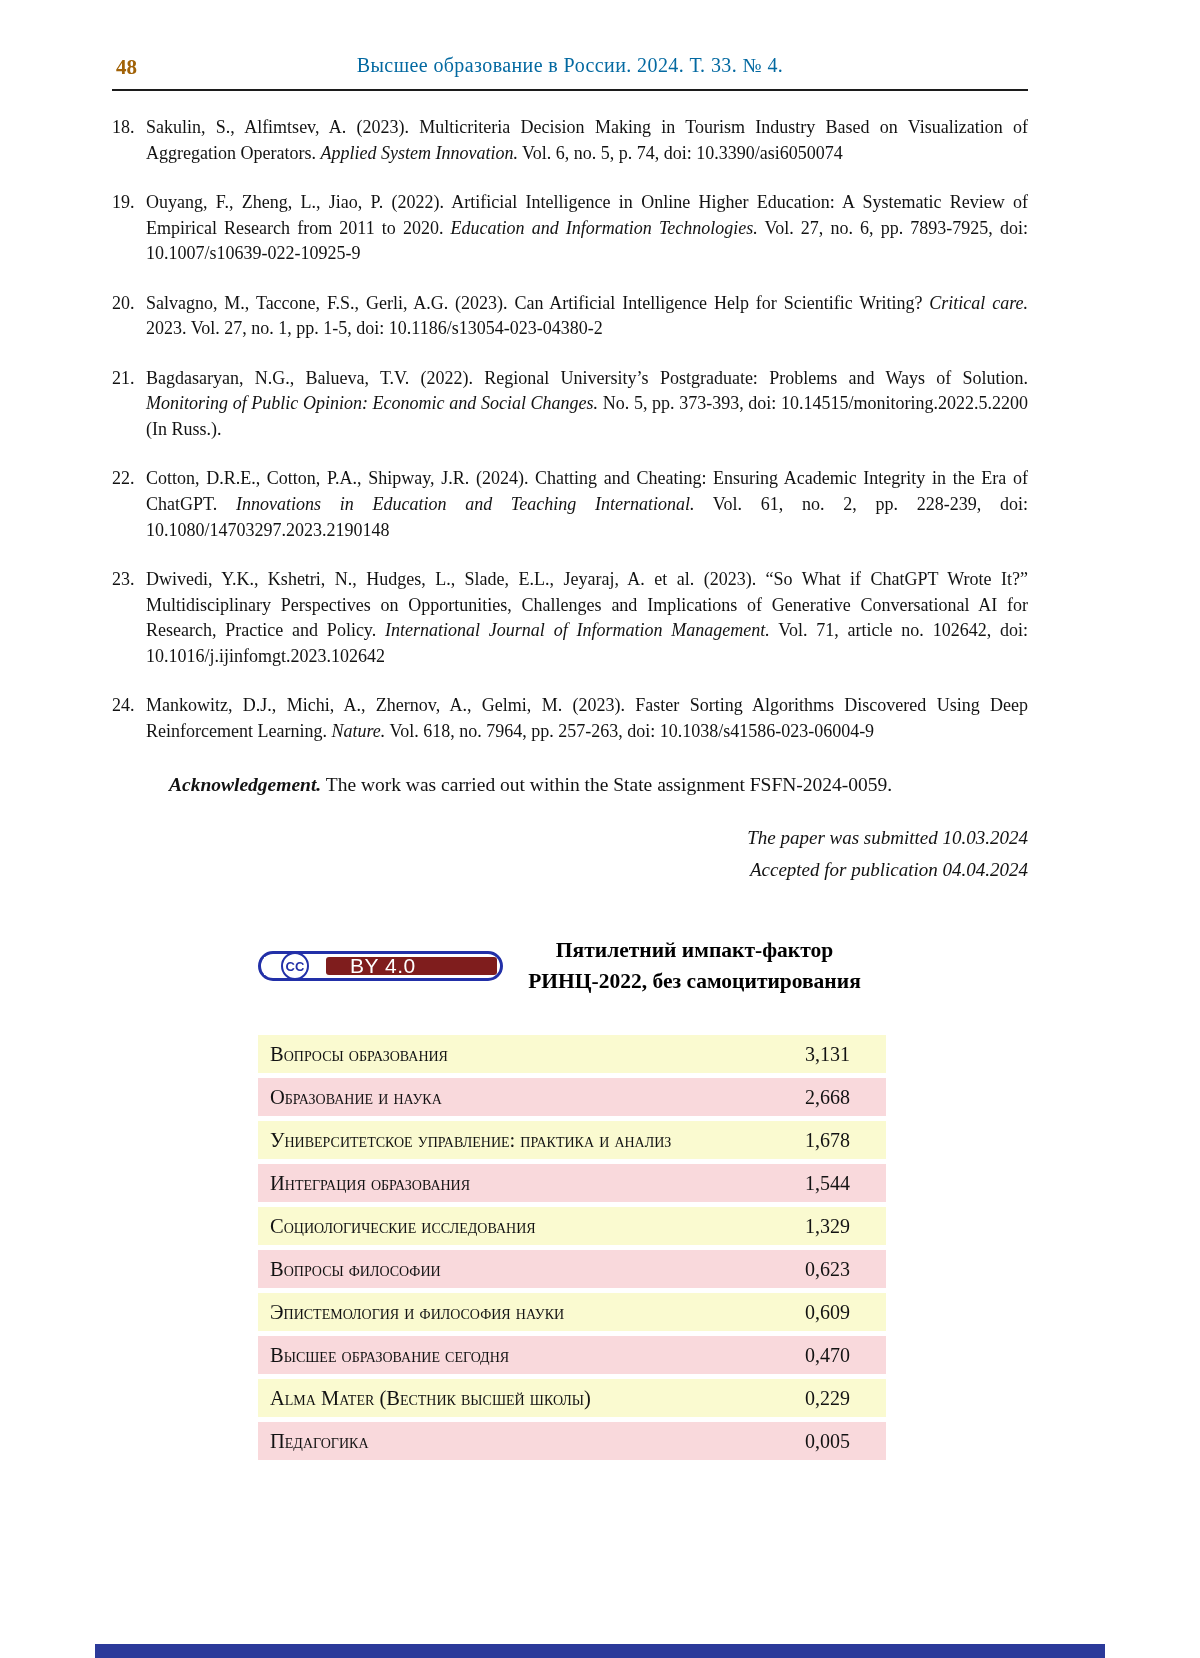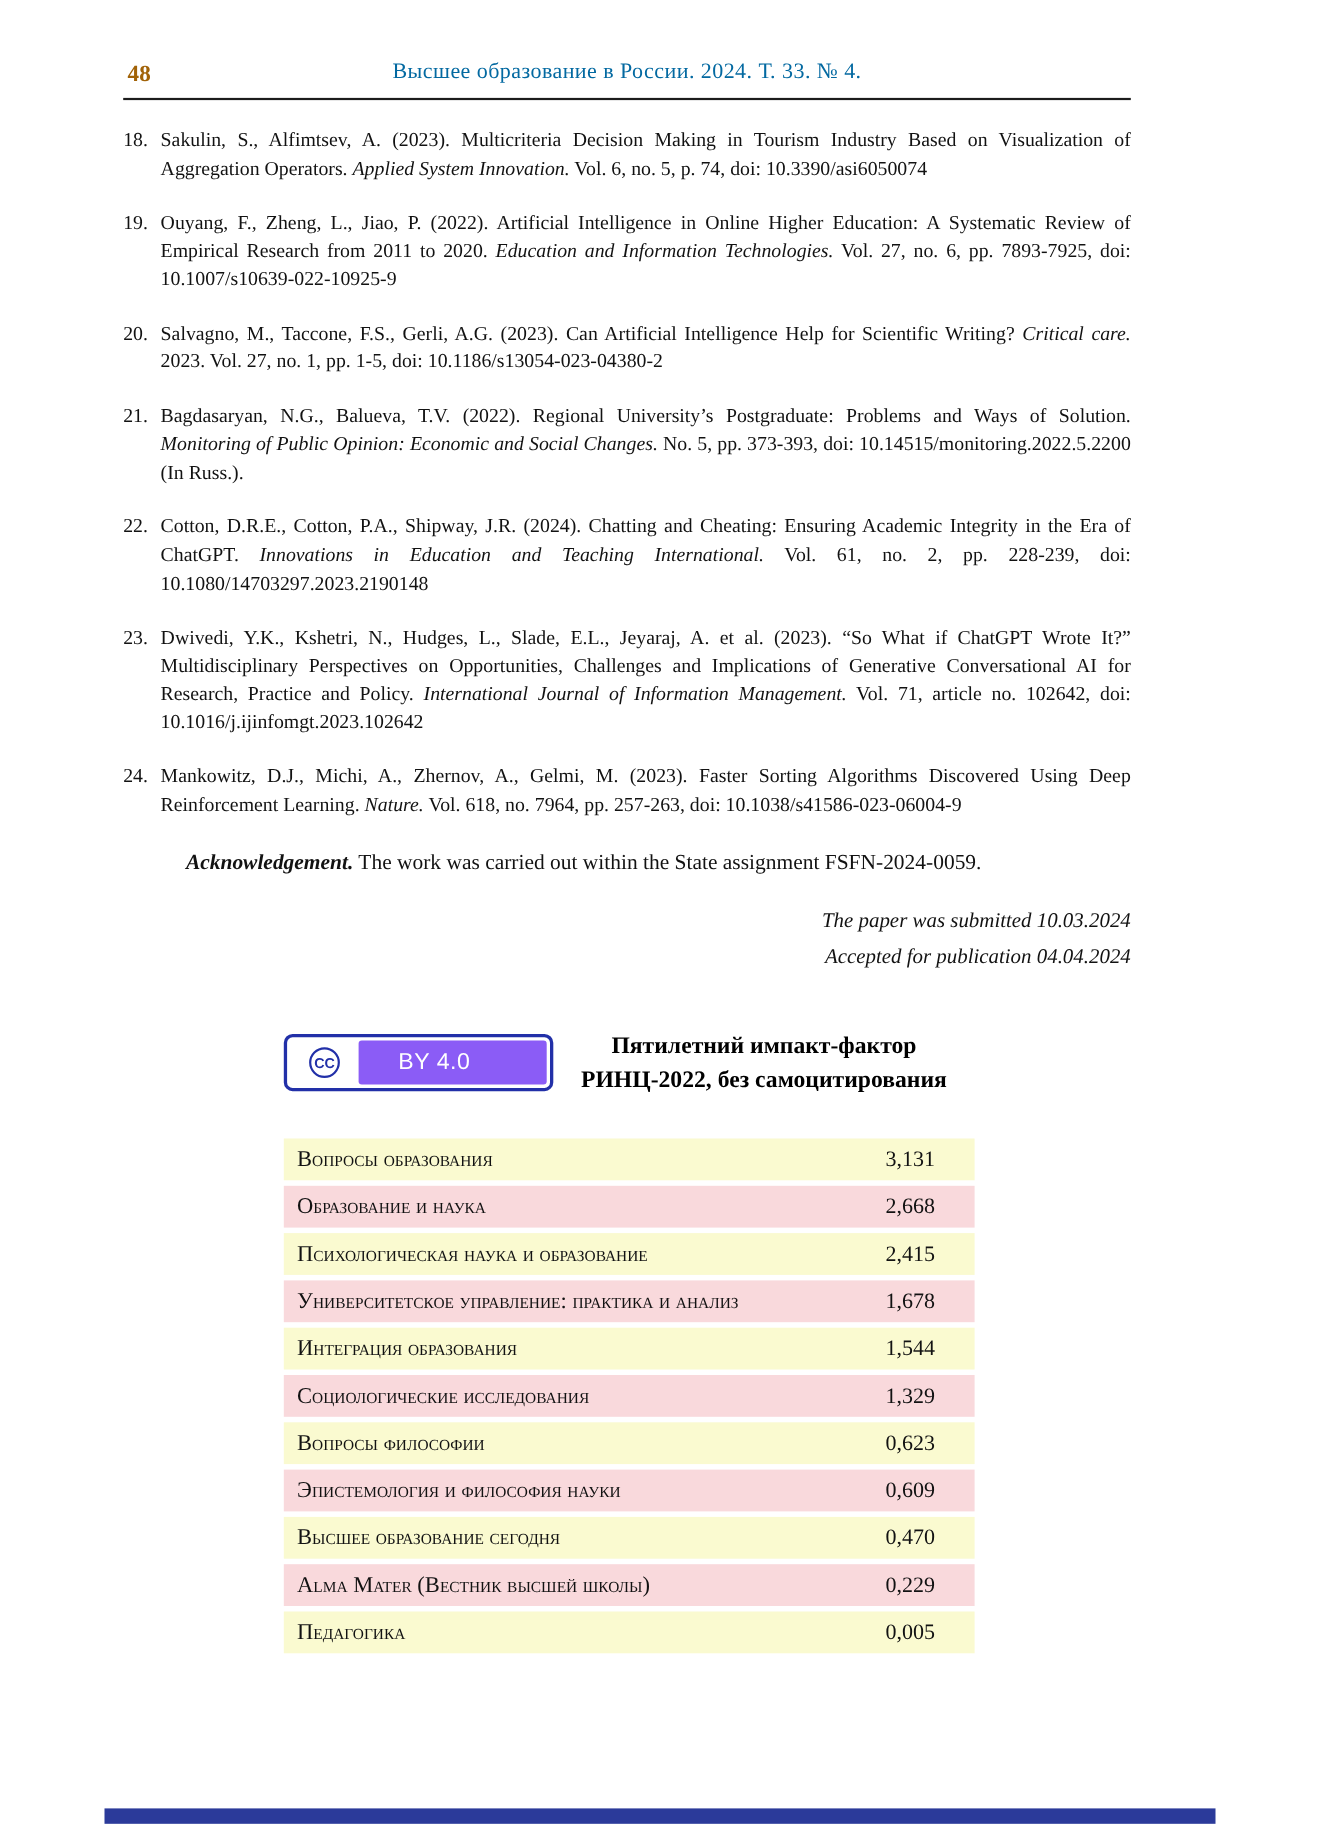--- a/index.html
+++ b/index.html
@@ -36,43 +36,43 @@
   .ack { margin-top: 30px; font-size: 19.5px; text-indent: 36px; }
   .ack-label { font-weight: bold; font-style: italic; margin-left: 21px; }
 
   
   .submission { margin-top: 26px; text-align: right; font-style: italic; font-size: 19px; line-height: 1.65; }
 
   
   .impact-section { margin-top: 50px; margin-left: 146px; width: 628px; }
   .impact-header { display: flex; align-items: center; }
   .cc-badge {
-    width: 245px; height: 52px;
+    width: 245px; height: 30px;
     border: 3px solid #2230a8;
-    border-radius: 8px;
+    border-radius: 18px;
     background: #ffffff;
     display: flex; align-items: stretch;
     padding: 3px;
     flex: none;
   }
   .cc-left { width: 62px; display: flex; align-items: center; justify-content: center; background: #ffffff; }
   .cc-circle {
     width: 28px; height: 28px;
     border: 2.5px solid #2230a8;
     border-radius: 50%;
     display: flex; align-items: center; justify-content: center;
     font-family: "Liberation Sans", sans-serif;
     font-weight: bold; font-size: 13px; color: #2230a8;
   }
   .cc-right {
     flex: 1;
-    background: #8b5cf6;
+    background: #7f1d1d;
     border-radius: 3px;
     display: flex; align-items: center; justify-content: flex-start;
-    padding-left: 36px;
+    padding-left: 24px;
     font-family: "Liberation Sans", sans-serif;
     font-size: 21px; color: #ffffff; letter-spacing: 0.5px;
   }
   .impact-title {
     flex: 1;
     text-align: center;
     font-weight: bold;
     font-size: 21.5px;
     line-height: 1.45;
     color: #000;
@@ -145,24 +145,20 @@
       <div class="impact-table" id="impact-table">
           <div class="imp-row">
             <span class="imp-journal">Вопросы образования</span>
             <span class="imp-value">3,131</span>
           </div>
           <div class="imp-row">
             <span class="imp-journal">Образование и наука</span>
             <span class="imp-value">2,668</span>
           </div>
           <div class="imp-row">
-            <span class="imp-journal">Психологическая наука и образование</span>
-            <span class="imp-value">2,415</span>
-          </div>
-          <div class="imp-row">
             <span class="imp-journal">Университетское управление: практика и анализ</span>
             <span class="imp-value">1,678</span>
           </div>
           <div class="imp-row">
             <span class="imp-journal">Интеграция образования</span>
             <span class="imp-value">1,544</span>
           </div>
           <div class="imp-row">
             <span class="imp-journal">Социологические исследования</span>
             <span class="imp-value">1,329</span>

